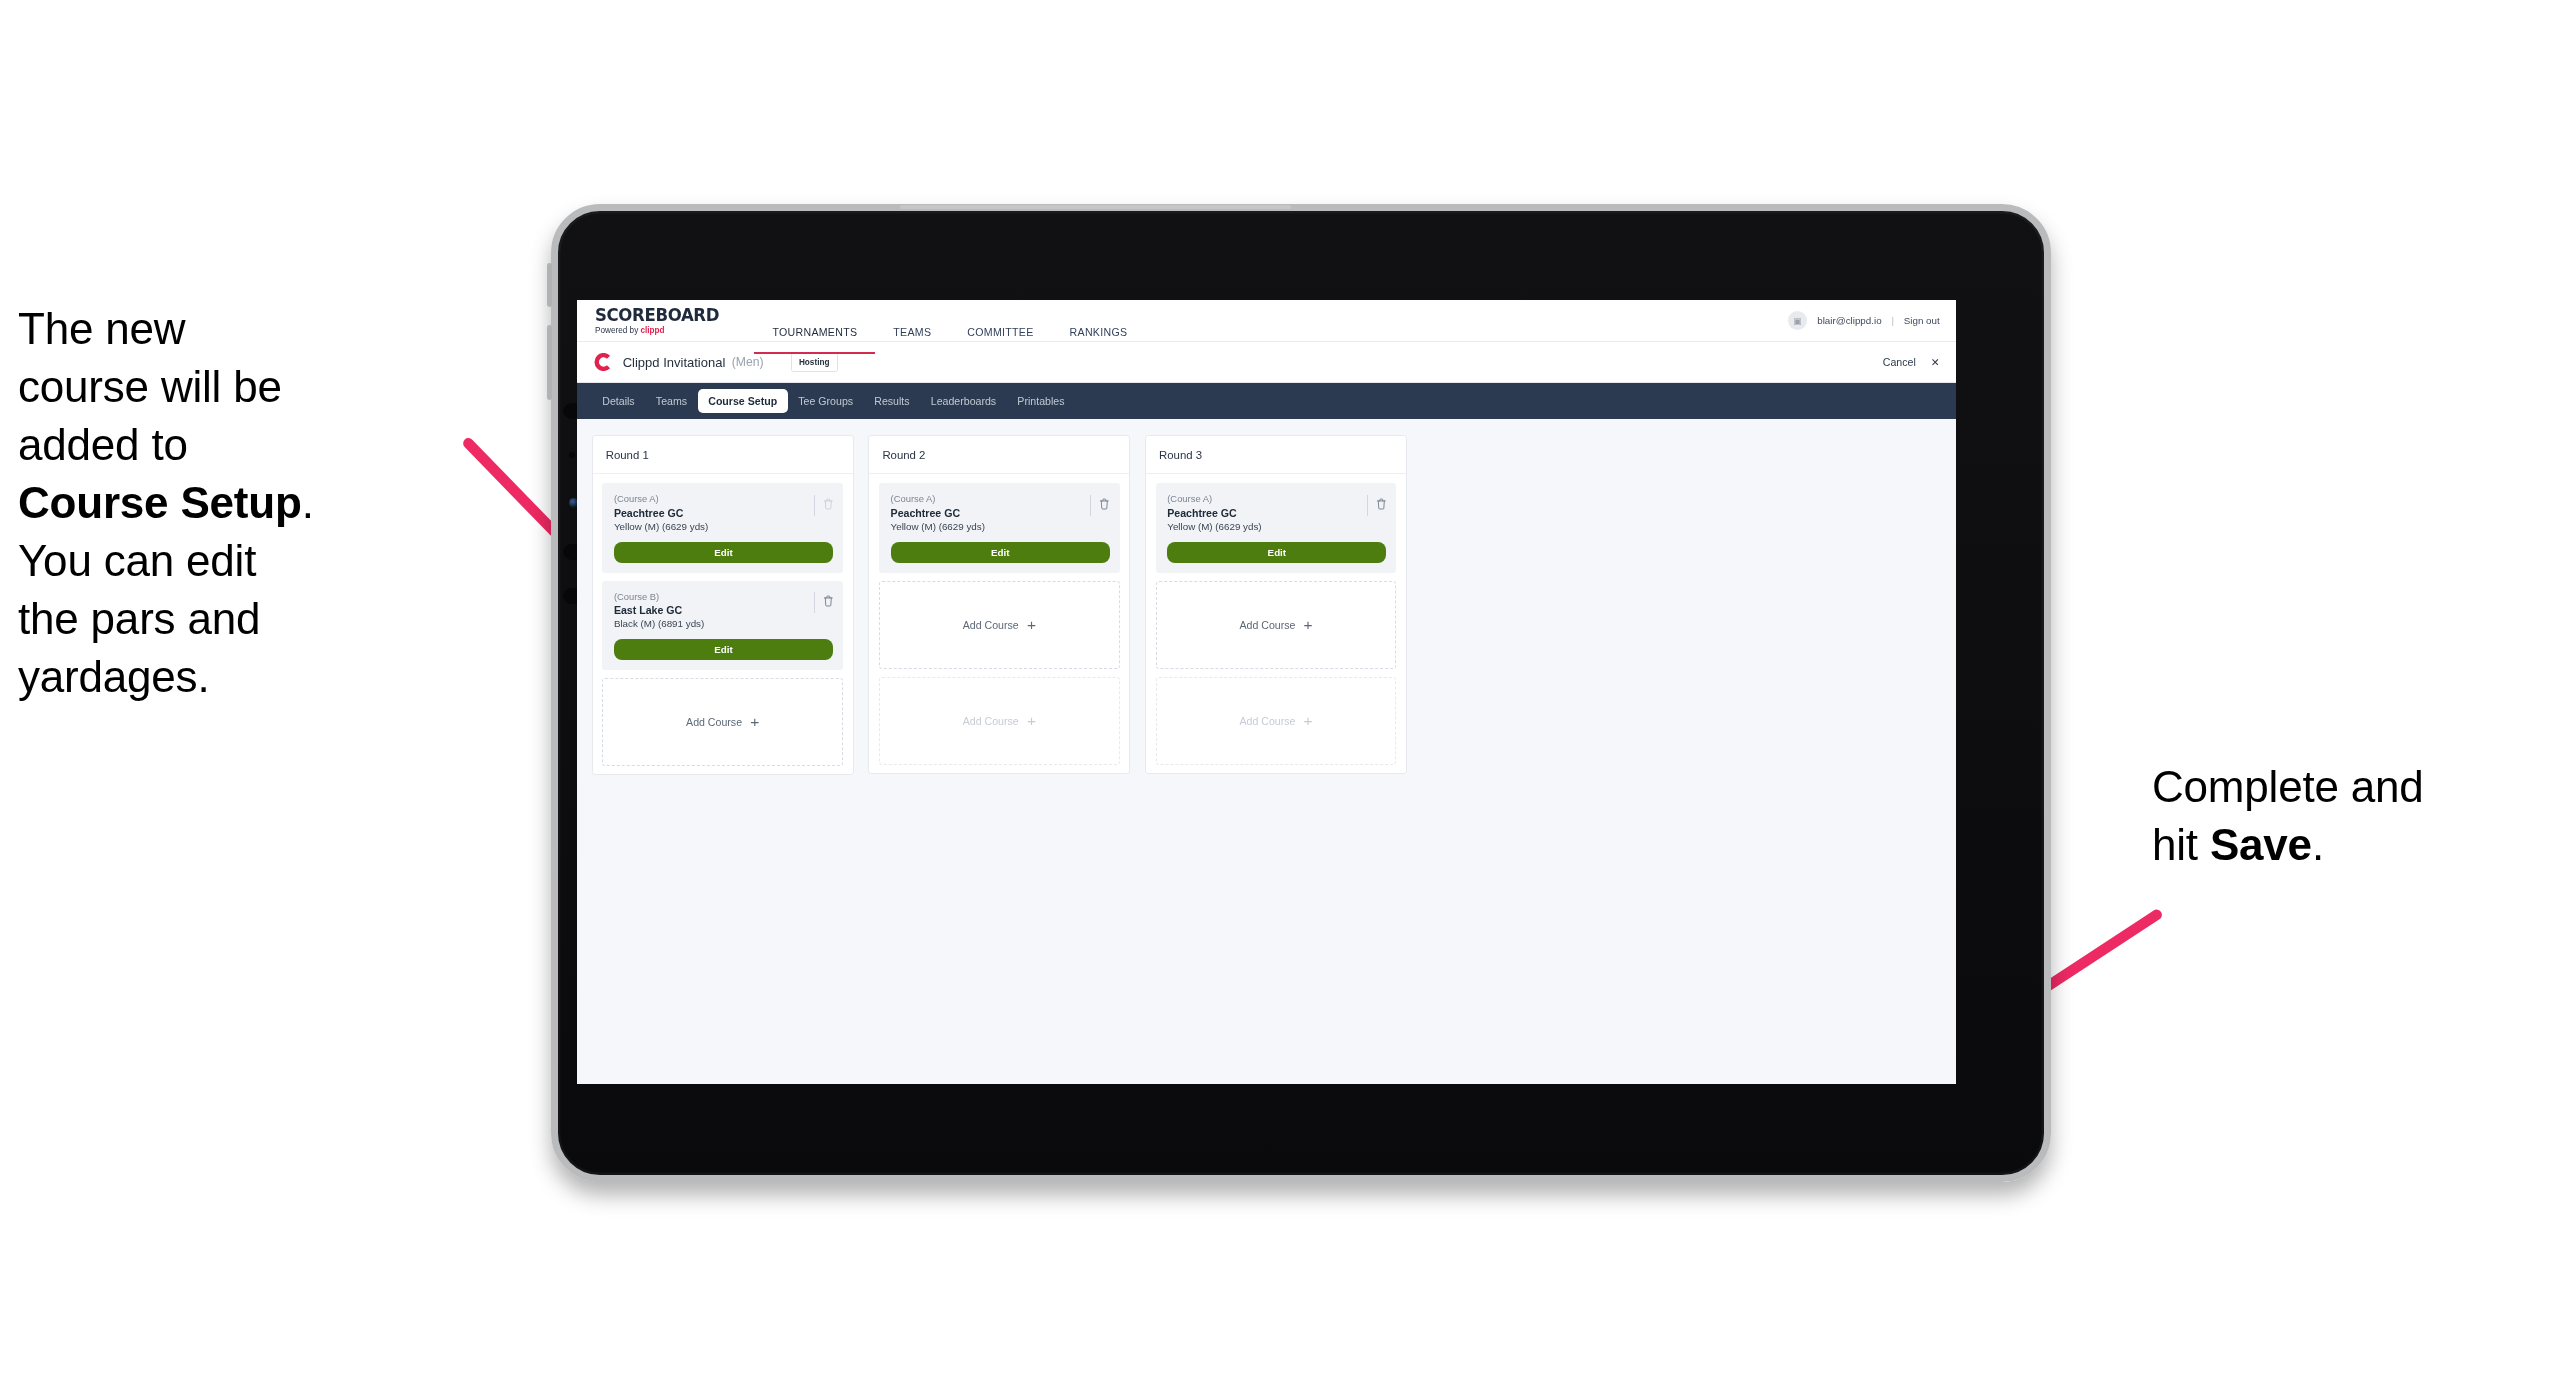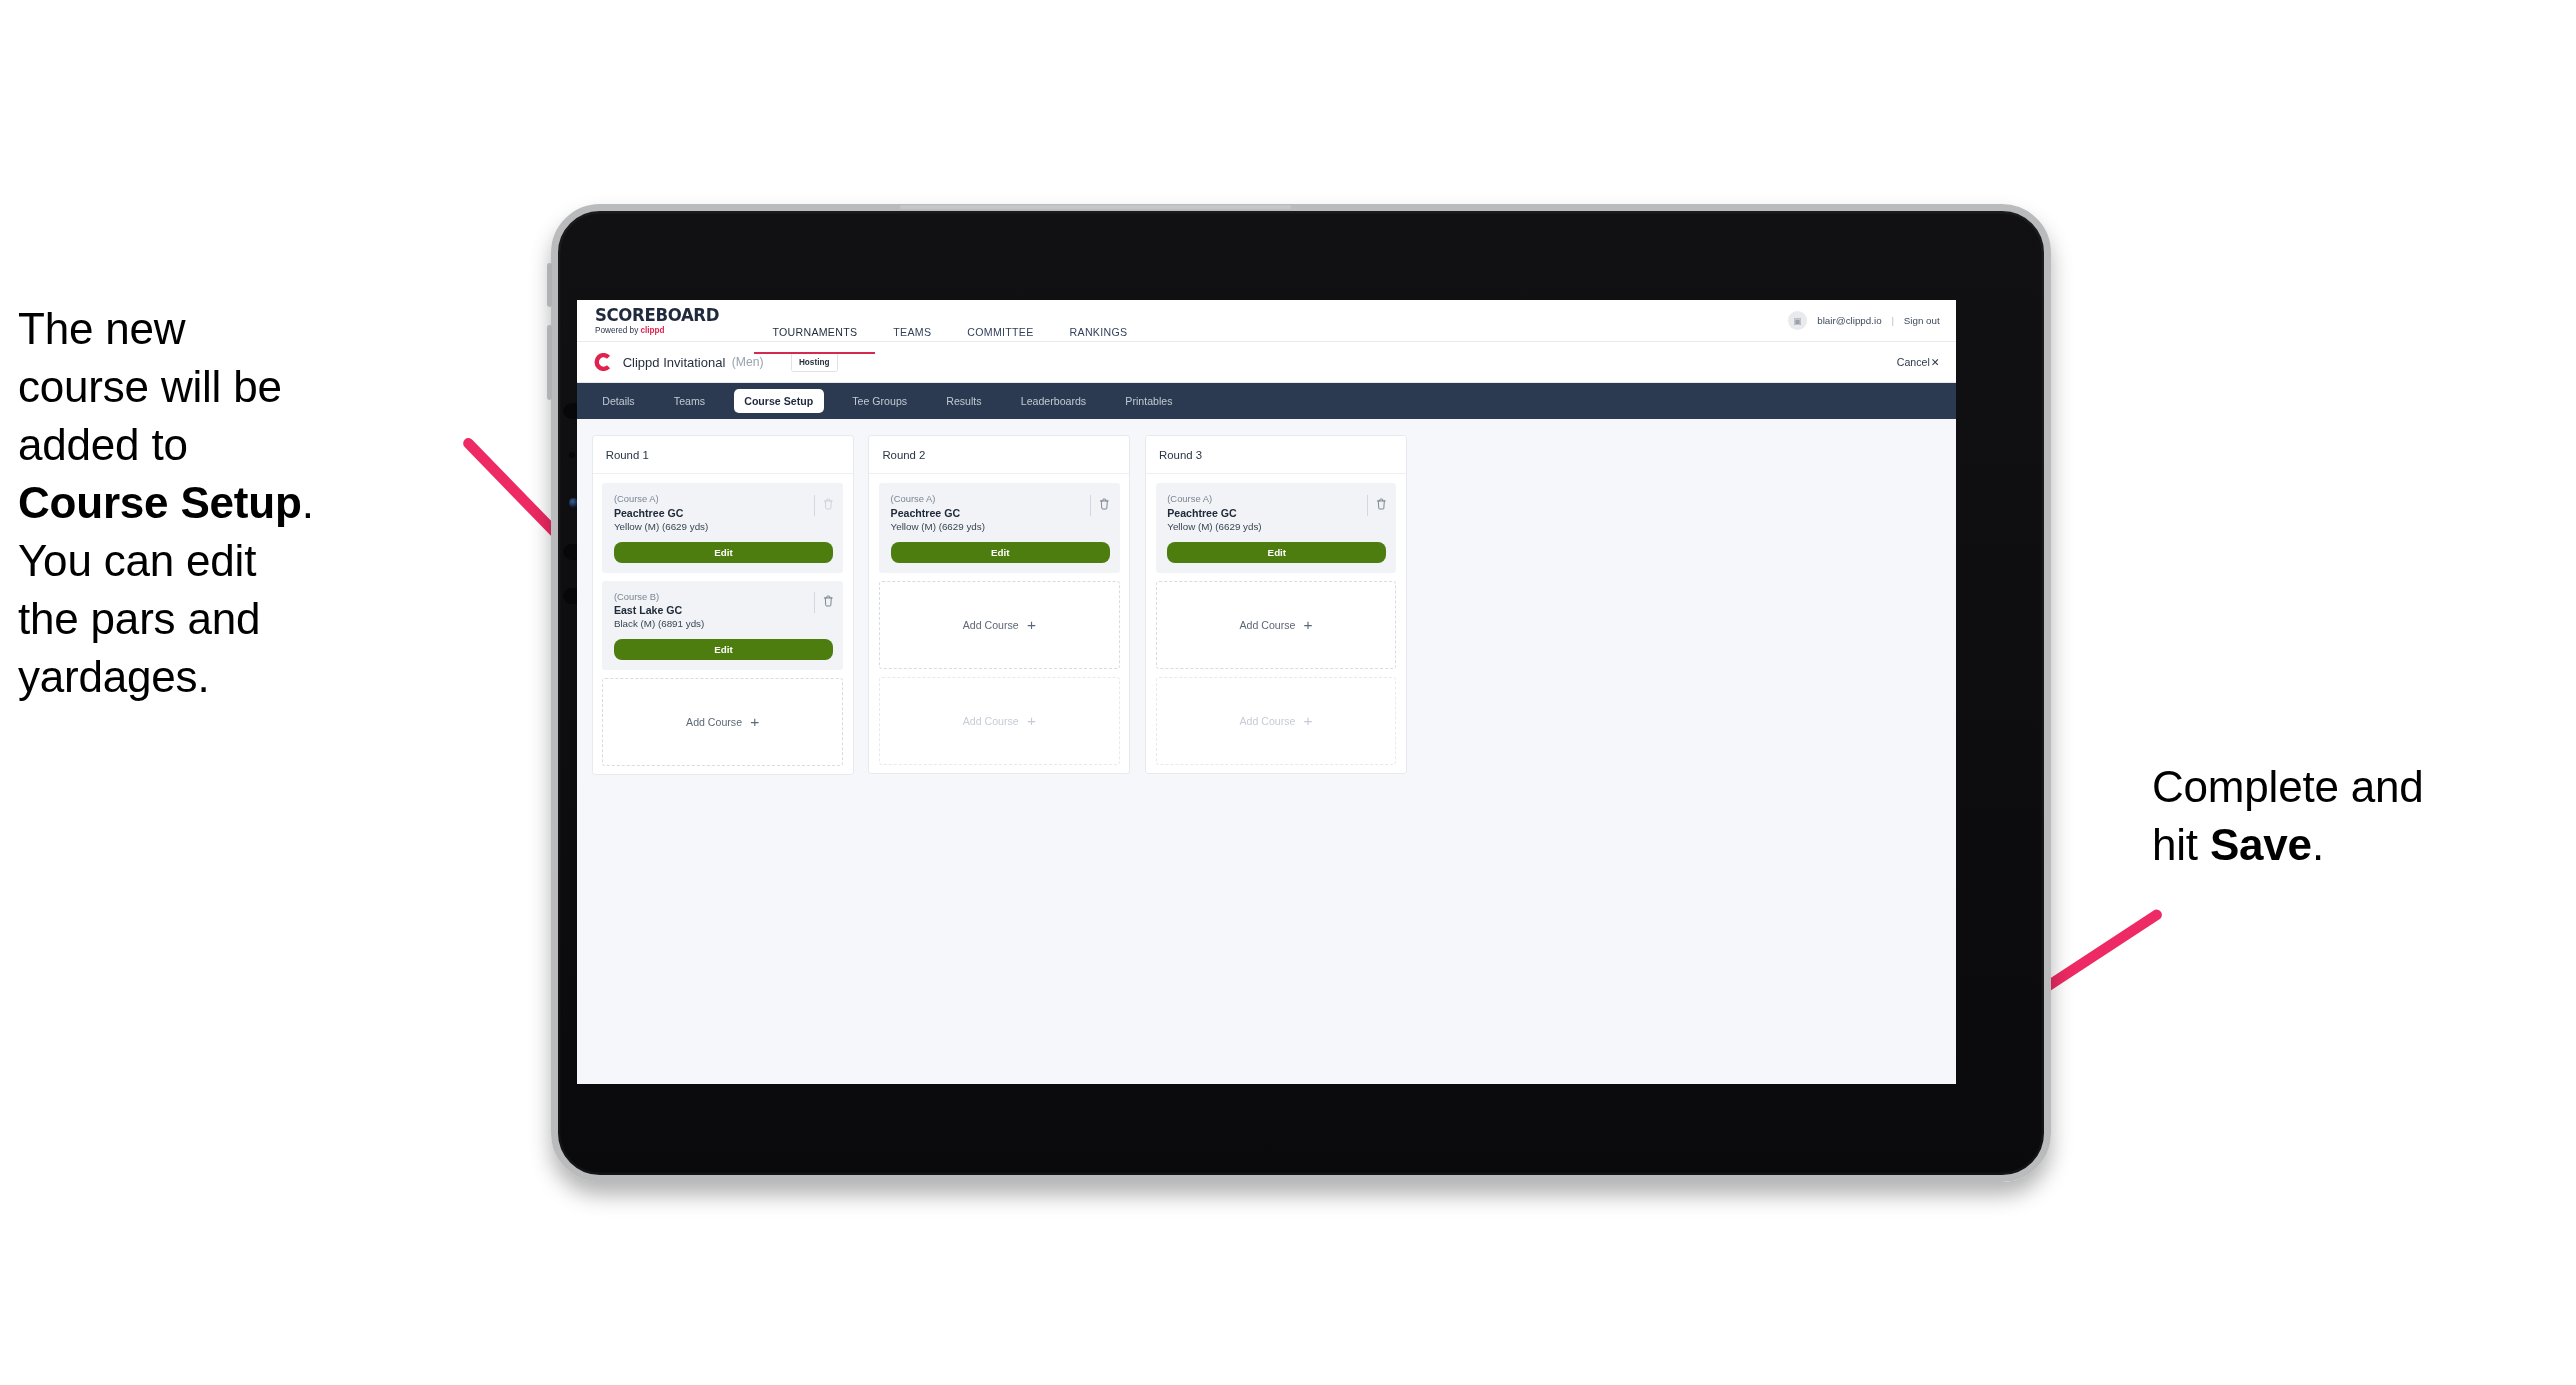--- a/index.html
+++ b/index.html
@@ -110,28 +110,28 @@
     width: 18px; height: 18px; margin-right: 11.4px;
     display:flex; align-items:center; justify-content:center;
   }
   .t-name { font-size: 13px; color:#26313f; }
   .t-gender { font-size: 12.2px; color:#9aa3b0; margin-left: 6.5px; }
   .t-badge {
     margin-left: 27px; font-size: 8.2px; font-weight:700; color:#26313f;
     border:0.8px solid #dfe3e8; border-radius:2.4px; padding: 4.1px 7.3px; background:#fff;
   }
   .cancel {
-    margin-left:auto; display:flex; align-items:center; gap:1px;
+    margin-left:auto; display:flex; align-items:center; gap:15px;
     font-size:10.6px; color:#2d3a4b; cursor:pointer;
   }
 
   
   .tabs {
     height: 36px; background:#2b3a50; display:flex; align-items:center;
-    padding: 0 14.7px; gap: 18px;
+    padding: 0 14.7px; gap: 0;
   }
   .tab {
     font-size: 10.6px; color:#c2c9d4; padding: 5.7px 10.6px; border-radius:4.9px; cursor:pointer;
   }
   .tab.active { background:#fff; color:#1f2a3c; font-weight:600; }
 
   
   .board { display:flex; gap: 14.7px; padding: 16.3px 14.7px; align-items:flex-start; }
   .round-col {
     width: 262px; background:#fff; border:0.8px solid #e6eaef; border-radius:3.3px;

